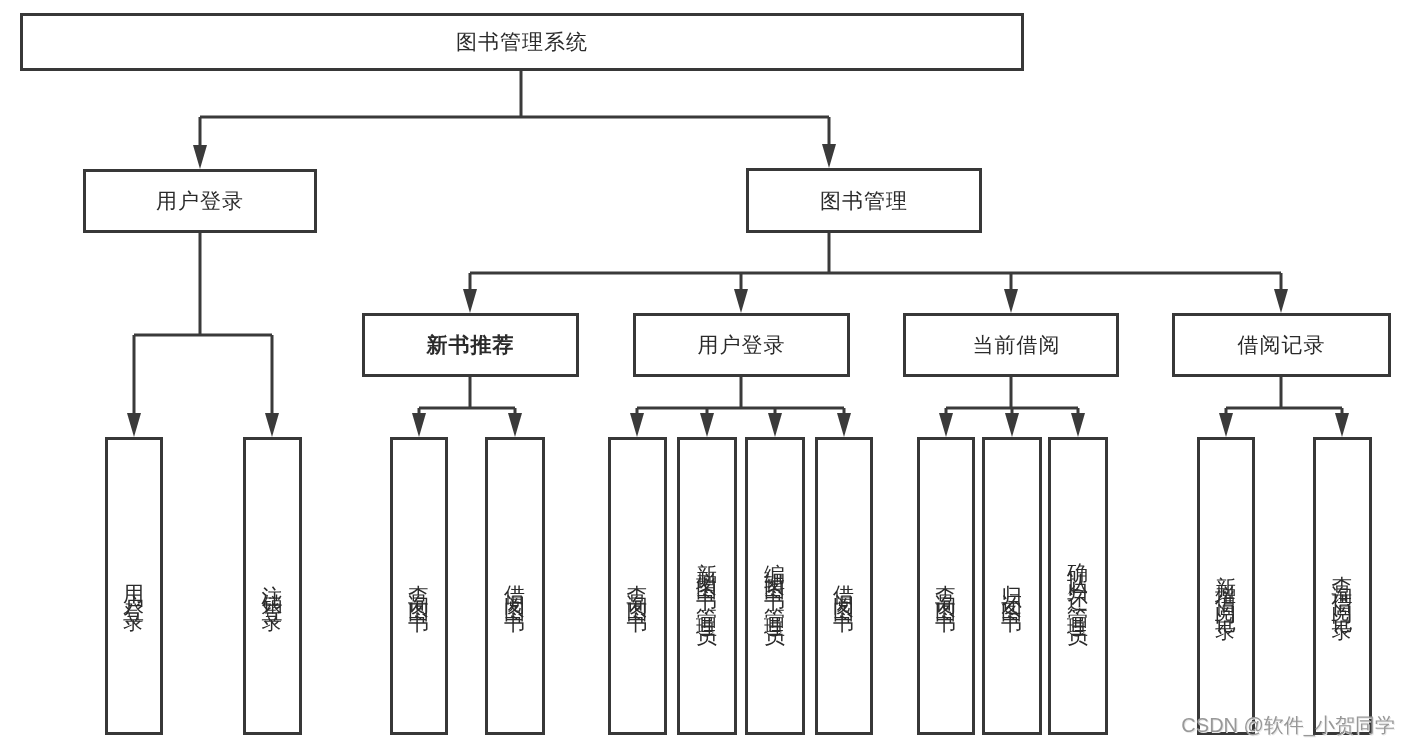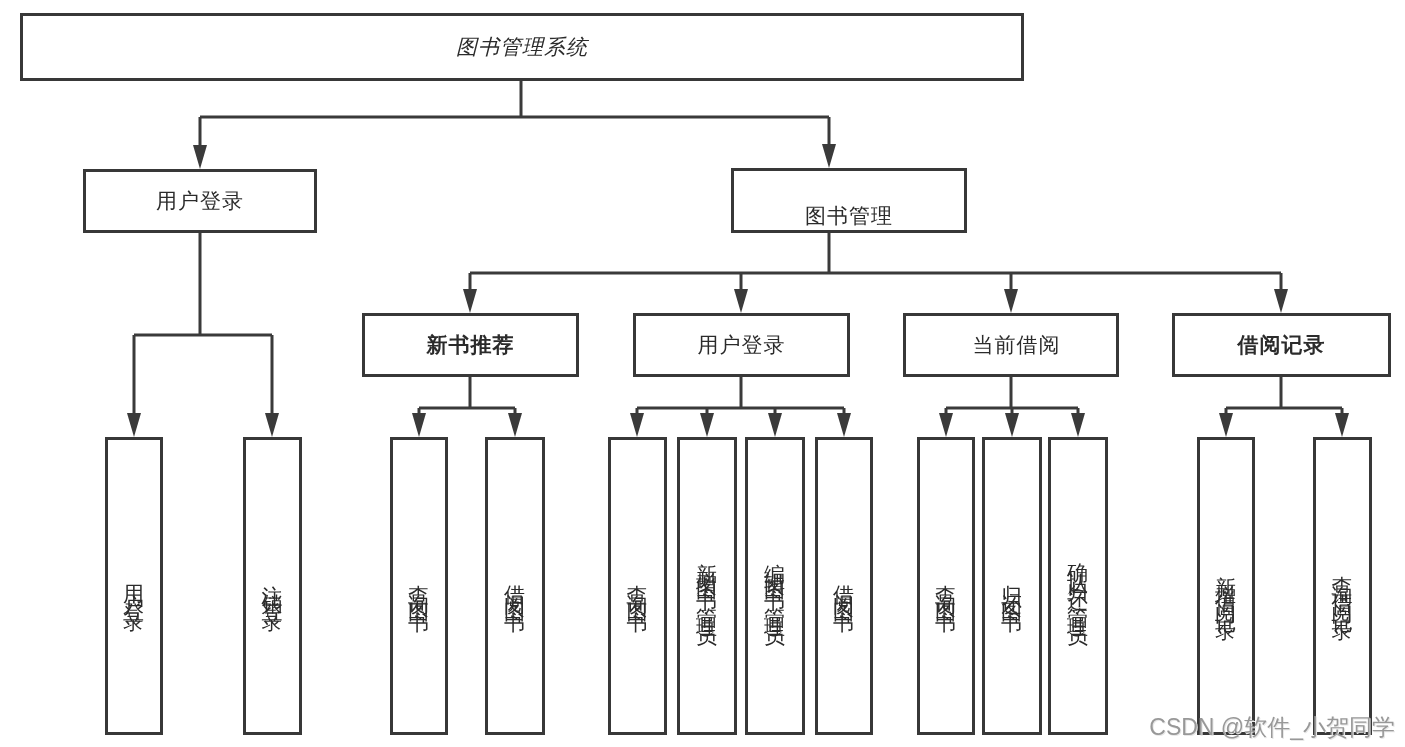--- a/index.html
+++ b/index.html
@@ -41,49 +41,49 @@
     white-space: nowrap;
   }
   .vnode span {
     writing-mode: vertical-rl;
     font-size: 21px;
     line-height: 1;
     letter-spacing: 9px;
     white-space: nowrap;
   }
   
-  .n-root            { left: 20px;   top: 13px;  width: 1004px; height: 68px; font-style: italic; }
+  .n-root            { left: 20px;   top: 13px;  width: 1004px; height: 58px; }
   
   .n-user-login      { left: 83px;   top: 169px; width: 234px;  height: 64px; }
-  .n-book-mgmt       { left: 731px;  top: 168px; width: 236px;  height: 65px; align-items: flex-end; }
+  .n-book-mgmt       { left: 746px;  top: 168px; width: 236px;  height: 65px; }
   
   .n-new-book-rec    { left: 362px;  top: 313px; width: 217px;  height: 64px; font-weight: bold; }
   .n-book-borrow     { left: 633px;  top: 313px; width: 217px;  height: 64px; }
   .n-current-borrow  { left: 903px;  top: 313px; width: 216px;  height: 64px; padding-left: 11px; }
-  .n-borrow-records  { left: 1172px; top: 313px; width: 219px;  height: 64px; font-weight: bold; }
+  .n-borrow-records  { left: 1172px; top: 313px; width: 219px;  height: 64px; }
   
   .vnode             { top: 437px; height: 298px; }
   .l-user-login      { left: 105px;  width: 58px; }
   .l-logout          { left: 243px;  width: 59px; }
   .l-query-books-1   { left: 390px;  width: 58px; }
   .l-borrow-books-1  { left: 485px;  width: 60px; }
   .l-query-books-2   { left: 608px;  width: 59px; }
   .l-add-books       { left: 677px;  width: 60px; }
   .l-edit-books      { left: 745px;  width: 60px; }
   .l-borrow-books-2  { left: 815px;  width: 58px; }
   .l-query-books-3   { left: 917px;  width: 58px; }
   .l-return-books    { left: 982px;  width: 60px; }
   .l-confirm-return  { left: 1048px; width: 60px; }
   .l-add-record      { left: 1197px; width: 58px; }
   .l-query-record    { left: 1313px; width: 59px; }
   .watermark {
     position: absolute;
     right: 10px;
     top: 712px;
-    font-size: 23px;
+    font-size: 20px;
     color: #989898;
     text-shadow: 1px 1px 0 #e8e8e8;
     white-space: nowrap;
     z-index: 5;
   }
 </style>
 </head>
 <body>
 
 <div id="canvas">

